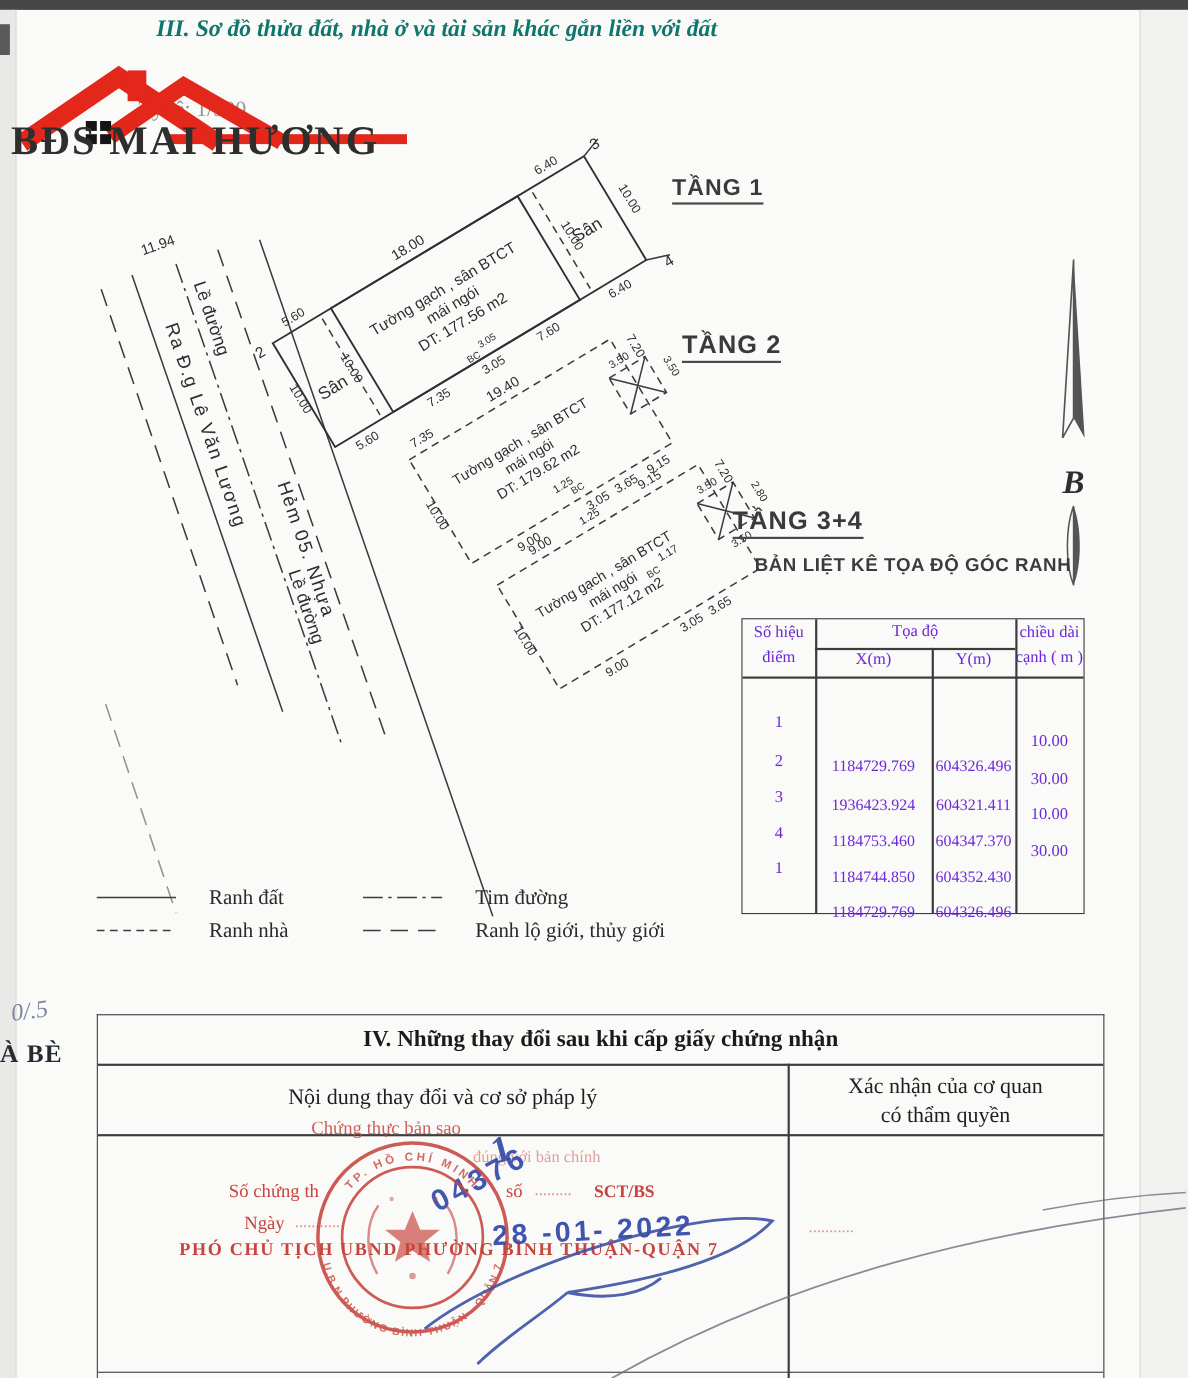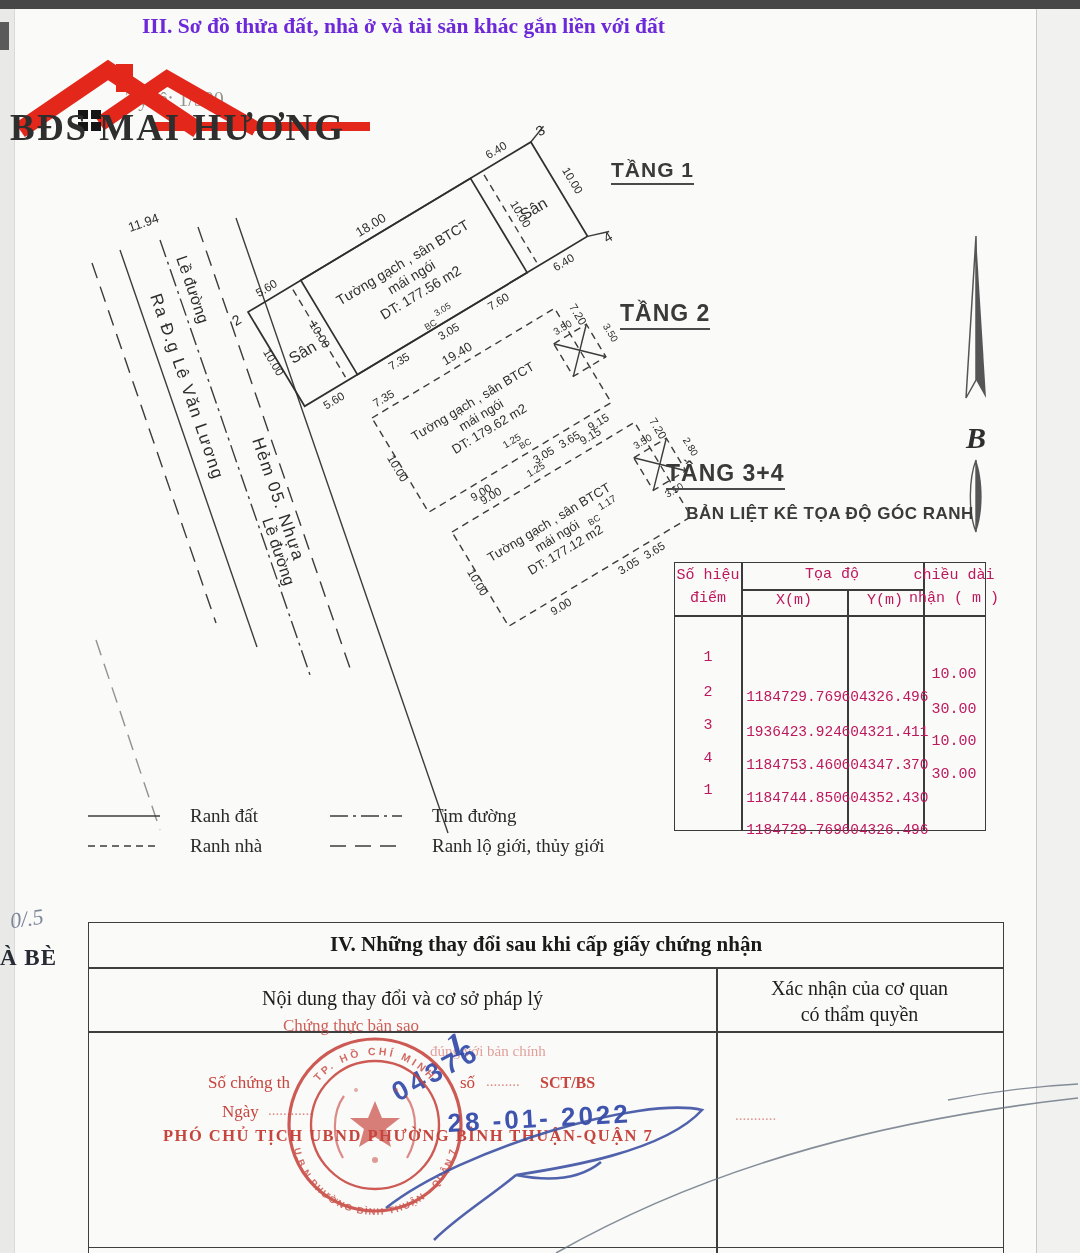--- a/index.html
+++ b/index.html
@@ -6,38 +6,38 @@
   #page{position:relative;width:1080px;height:1253px;background:#fafaf8;overflow:hidden;
         font-family:"Liberation Serif",serif;color:#222;}
   .abs{position:absolute;}
   
   .topbar{left:0;top:0;width:1080px;height:9px;background:#474747;}
   .leftstrip{left:0;top:9px;width:14px;height:1244px;background:#e9e9e7;border-right:1px solid #d9d9d7;}
   .nub{left:0;top:22px;width:9px;height:28px;background:#5a5a5a;}
   .rightline{left:1036px;top:9px;width:1px;height:1244px;background:#c9c9c7;}
   .rightstrip{left:1037px;top:9px;width:43px;height:1244px;background:#f1f1ef;}
   
-  .doc-title{left:142px;top:14px;width:660px;font-weight:bold;font-size:21.5px;color:#6d28d9;}
+  .doc-title{left:142px;top:14px;width:660px;font-weight:bold;font-size:21.5px;color:#0f766e;font-style:italic;}
   .scale-note{left:126px;top:88px;font-size:20px;color:#94948c;z-index:1;}
   .logo-svg{left:4px;top:26px;z-index:2;}
   
   .floor-label{font-family:"Liberation Sans",sans-serif;font-weight:bold;color:#3a3a3a;
                letter-spacing:1px;border-bottom:2.5px solid #4a4a4a;padding-bottom:1px;display:inline-block;}
   .fl1{left:597px;top:158px;font-size:21px;margin-left:14px;}
   .fl2{left:620px;top:300px;font-size:23px;}
   .fl34{left:666px;top:425px;font-size:23px;margin-top:35px;}
   
   .ct-title{left:650px;top:504px;width:360px;text-align:center;font-family:"Liberation Sans",sans-serif;
             font-weight:bold;font-size:17px;color:#3b3b3b;letter-spacing:.5px;}
   .ct-sub{left:650px;top:534px;width:360px;text-align:center;font-family:"Liberation Sans",sans-serif;
           font-weight:bold;font-size:17px;color:#3b3b3b;letter-spacing:.5px;}
   .ct-box{left:674px;top:562px;width:310px;height:267px;border:1.8px solid #3b3b3b;}
   .ct-line{background:#3b3b3b;position:absolute;}
-  .ct-cell{position:absolute;transform:translateX(-50%);font-family:Liberation Mono, monospace;
-           font-size:15px;color:#be185d;white-space:nowrap;}
+  .ct-cell{position:absolute;transform:translateX(-50%);font-family:Liberation Serif, serif;
+           font-size:15px;color:#6d28d9;white-space:nowrap;}
   .ct-num{font-size:14.5px;margin-top:40px;}
   
   .s4-box{left:88px;top:922px;width:914px;height:331px;border:1.8px solid #3e3e3e;border-bottom:none;}
   .s4-line{background:#3e3e3e;position:absolute;}
   .s4-title{position:absolute;left:0;top:9px;width:100%;text-align:center;font-weight:bold;font-size:21px;color:#1a1a1a;}
   .s4-col1{position:absolute;left:0;top:64px;width:627px;text-align:center;font-size:20px;color:#1e1e1e;}
   .s4-col2{position:absolute;left:627px;top:52px;width:287px;text-align:center;font-size:20px;line-height:1.3;color:#1e1e1e;}
   
   .mn1{left:10px;top:906px;font-style:italic;font-size:22px;color:#7d879c;transform:rotate(-8deg);}
   .mn2{left:0px;top:945px;font-weight:bold;font-size:23px;color:#252a33;letter-spacing:1px;}
@@ -210,21 +210,21 @@
     <div class="ct-line" style="left:172px;top:26px;width:1.5px;height:241px;"></div>
     <div class="ct-line" style="left:248px;top:0;width:1.5px;height:267px;"></div>
     <div class="ct-line" style="left:66px;top:26px;width:182px;height:1.5px;"></div>
     <div class="ct-line" style="left:0;top:52px;width:310px;height:1.5px;"></div>
     <div class="ct-cell" style="left:33px;top:4px;">Số hiệu</div>
     <div class="ct-cell" style="left:33px;top:27px;">điểm</div>
     <div class="ct-cell" style="left:157px;top:3px;">Tọa độ</div>
     <div class="ct-cell" style="left:119px;top:29px;">X(m)</div>
     <div class="ct-cell" style="left:210px;top:29px;">Y(m)</div>
     <div class="ct-cell" style="left:279px;top:4px;">chiều dài</div>
-    <div class="ct-cell" style="left:279px;top:27px;">nhận ( m )</div>
+    <div class="ct-cell" style="left:279px;top:27px;">cạnh ( m )</div>
 
     <div class="ct-cell" style="left:33px;top:86px;">1</div>
     <div class="ct-cell ct-num" style="left:119px;top:86px;">1184729.769</div>
     <div class="ct-cell ct-num" style="left:210px;top:86px;">604326.496</div>
     <div class="ct-cell" style="left:33px;top:121px;">2</div>
     <div class="ct-cell ct-num" style="left:119px;top:121px;">1936423.924</div>
     <div class="ct-cell ct-num" style="left:210px;top:121px;">604321.411</div>
     <div class="ct-cell" style="left:33px;top:154px;">3</div>
     <div class="ct-cell ct-num" style="left:119px;top:154px;">1184753.460</div>
     <div class="ct-cell ct-num" style="left:210px;top:154px;">604347.370</div>

